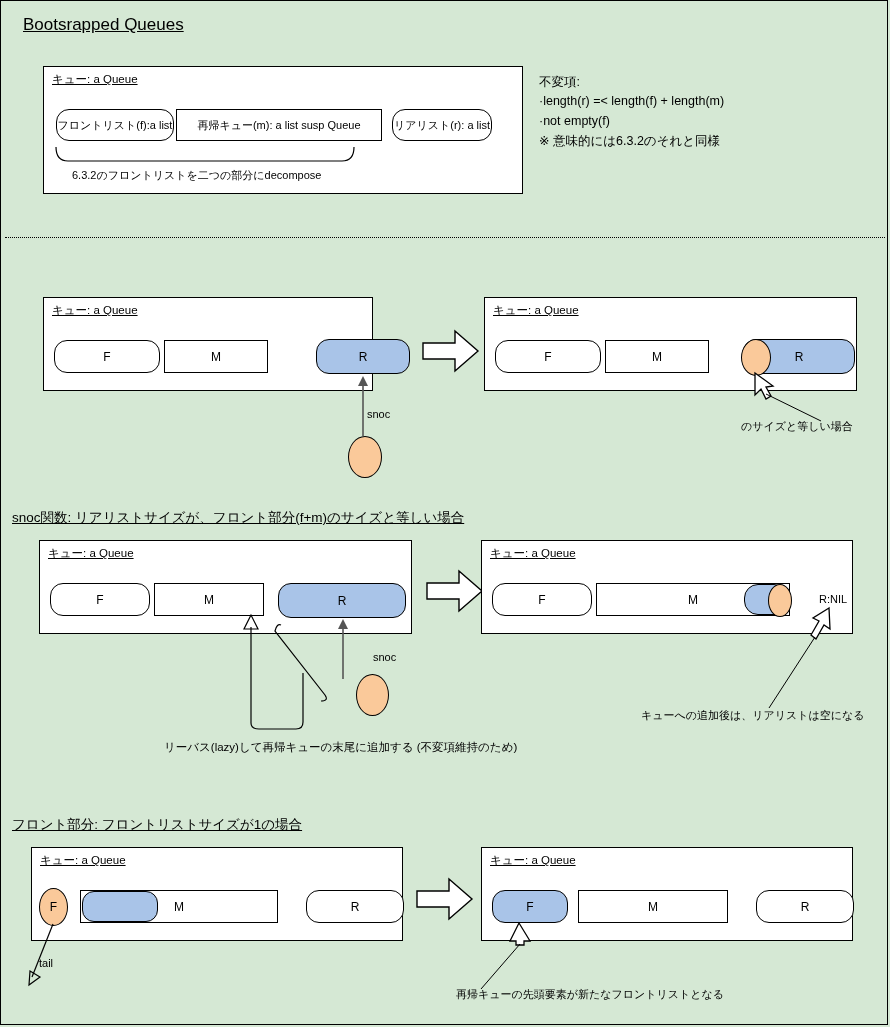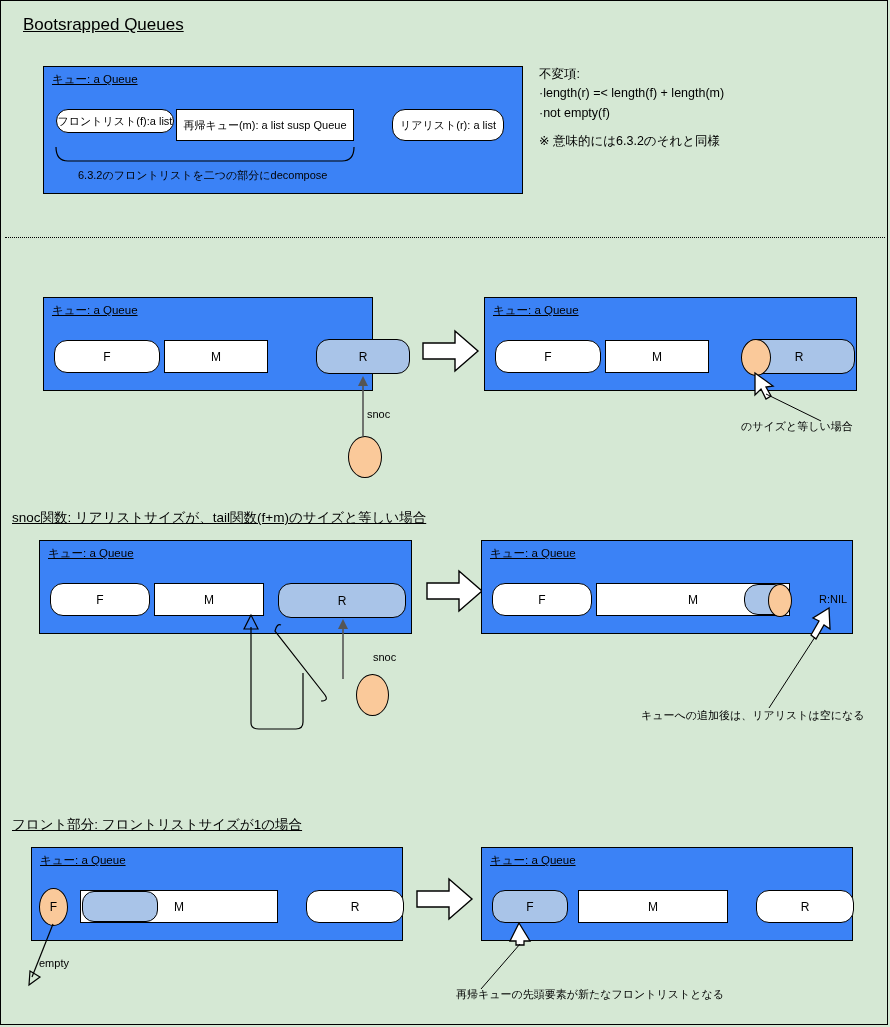--- a/index.html
+++ b/index.html
@@ -22,21 +22,21 @@
     font-size:17px;
     text-decoration:underline;
     white-space:nowrap;
   }
   .sectitle{
     font-size:13.5px;
     text-decoration:underline;
     white-space:nowrap;
   }
   .panel{
-    background:#3b82f6;
+    background:#ffffff;
     border:1px solid #000;
   }
   .panel-label{
     position:absolute;
     left:8px;top:5px;
     font-size:11.5px;
     text-decoration:underline;
     white-space:nowrap;
   }
   .cell{
@@ -73,34 +73,34 @@
 </head>
 <body>
 
 <div id="page">
 
   <div class="abs title" style="left:22px;top:14px;">Bootsrapped Queues</div>
 
   <div class="abs panel" style="left:42px;top:65px;width:480px;height:128px;">
     <div class="panel-label">キュー: a Queue</div>
 
-    <div class="cell rounded" style="left:12px;top:42px;width:118px;height:24px;font-size:11px;">フロントリスト(f):a list</div>
-
-    <div class="cell" style="left:132px;top:42px;width:178px;height:32px;font-size:11px;">再帰キュー(m): a list susp Queue</div>
-
-    <div class="cell rounded" style="left:348px;top:42px;width:112px;height:32px;font-size:11px;">リアリスト(r): a list</div>
+    <div class="cell rounded" style="left:12px;top:42px;width:118px;height:32px;font-size:11px;">フロントリスト(f):a list</div>
+
+    <div class="cell" style="left:132px;top:42px;width:206px;height:32px;font-size:11px;">再帰キュー(m): a list susp Queue</div>
+
+    <div class="cell rounded" style="left:348px;top:42px;width:100px;height:32px;font-size:11px;">リアリスト(r): a list</div>
 
     <svg style="left:10px;top:78px;" width="310" height="22">
       <path d="M2,2 Q2,16 14,16 L288,16 Q300,16 300,2" fill="none" stroke="#000" stroke-width="1.2"></path>
     </svg>
 
-    <div class="abs smalltext" style="left:28px;top:101px;margin-left:6px;">6.3.2のフロントリストを二つの部分にdecompose</div>
-  </div>
-
-  <div class="abs note" style="left:538px;top:64px;">不変項:
+    <div class="abs smalltext" style="left:28px;top:101px;">6.3.2のフロントリストを二つの部分にdecompose</div>
+  </div>
+
+  <div class="abs note" style="left:538px;top:72px;">不変項:
 ·length(r) =&lt; length(f) + length(m)
 ·not empty(f)</div>
   <div class="abs note" style="left:538px;top:131px;">※ 意味的には6.3.2のそれと同様</div>
 
   <div class="dashline" style="left:4px;top:236px;width:880px;"></div>
 
 
   <div class="abs panel" style="left:42px;top:296px;width:330px;height:94px;">
     <div class="panel-label">キュー: a Queue</div>
     <div class="cell rounded" style="left:10px;top:42px;width:106px;height:33px;">F</div>
@@ -127,21 +127,21 @@
   </div>
   <div class="abs cell rounded blue" style="left:742px;top:338px;width:112px;height:35px;">R</div>
   <div class="oval" style="left:740px;top:338px;width:28px;height:35px;border-radius:50%;"></div>
 
   <svg style="left:748px;top:370px;" width="130" height="58">
     <path d="M6,2 L6,24 L12,18 L17,28 L22,25 L17,16 L24,15 Z" fill="#fff" stroke="#000" stroke-width="1.3" stroke-linejoin="miter"></path>
     <path d="M17,23 L72,50" stroke="#000" stroke-width="1" fill="none"></path>
   </svg>
   <div class="abs smalltext" style="left:740px;top:418px;">のサイズと等しい場合</div>
 
-  <div class="abs sectitle" style="left:11px;top:508px;">snoc関数: リアリストサイズが、tail関数(f+m)のサイズと等しい場合</div>
+  <div class="abs sectitle" style="left:11px;top:508px;">snoc関数: リアリストサイズが、フロント部分(f+m)のサイズと等しい場合</div>
 
   <div class="abs panel" style="left:38px;top:539px;width:373px;height:94px;">
     <div class="panel-label">キュー: a Queue</div>
     <div class="cell rounded" style="left:10px;top:42px;width:100px;height:33px;">F</div>
     <div class="cell" style="left:114px;top:42px;width:110px;height:33px;">M</div>
     <div class="cell rounded blue" style="left:238px;top:42px;width:128px;height:35px;">R</div>
   </div>
 
   <svg style="left:330px;top:616px;" width="30" height="64">
     <path d="M12,62 L12,8" stroke="#555" stroke-width="1.6" fill="none"></path>
@@ -149,20 +149,22 @@
   </svg>
   <div class="abs smalltext" style="left:372px;top:650px;">snoc</div>
   <div class="oval" style="left:355px;top:673px;width:31px;height:40px;"></div>
 
   <svg style="left:240px;top:612px;" width="180" height="120">
     <path d="M10,110 L10,14" stroke="#000" stroke-width="1.2" fill="none"></path>
     <path d="M10,2 L3,16 L17,16 Z" fill="none" stroke="#000" stroke-width="1.2"></path>
     <path d="M10,110 Q10,116 18,116 L55,116 Q62,116 62,109 L62,60" stroke="#000" stroke-width="1.2" fill="none"></path>
     <path d="M40,12 Q36,10 34,18 L84,82 Q88,88 80,88" stroke="#000" stroke-width="1.2" fill="none"></path>
   </svg>
+  <div class="abs tinytext" style="left:163px;top:738px;" style2="">リーバス(lazy)して再帰キューの末尾に追加する
+(不変項維持のため)</div>
 
   <svg style="left:424px;top:568px;" width="60" height="48">
     <path d="M2,14 L34,14 L34,2 L57,22 L34,42 L34,30 L2,30 Z" fill="#fff" stroke="#000" stroke-width="1.4" stroke-linejoin="miter"></path>
   </svg>
 
   <div class="abs panel" style="left:480px;top:539px;width:372px;height:94px;">
     <div class="panel-label">キュー: a Queue</div>
     <div class="cell rounded" style="left:10px;top:42px;width:100px;height:33px;">F</div>
     <div class="cell" style="left:114px;top:42px;width:194px;height:33px;">M</div>
     <div class="cell rounded blue" style="left:262px;top:43px;width:44px;height:31px;border-radius:14px;"></div>
@@ -183,21 +185,21 @@
     <div class="cell" style="left:48px;top:42px;width:198px;height:33px;">M</div>
     <div class="cell rounded blue" style="left:50px;top:43px;width:76px;height:31px;border-radius:12px;"></div>
     <div class="cell rounded" style="left:274px;top:42px;width:98px;height:33px;">R</div>
   </div>
   <div class="oval" style="left:38px;top:887px;width:27px;height:36px;">F</div>
 
   <svg style="left:20px;top:918px;" width="60" height="70">
     <path d="M32,5 L11,58" stroke="#000" stroke-width="1.2" fill="none"></path>
     <path d="M8,66 L9,52 L19,58 Z" fill="none" stroke="#000" stroke-width="1.2"></path>
   </svg>
-  <div class="abs smalltext" style="left:38px;top:956px;">empty</div>
+  <div class="abs smalltext" style="left:38px;top:956px;">tail</div>
 
   <svg style="left:414px;top:876px;" width="60" height="48">
     <path d="M2,14 L34,14 L34,2 L57,22 L34,42 L34,30 L2,30 Z" fill="#fff" stroke="#000" stroke-width="1.4" stroke-linejoin="miter"></path>
   </svg>
 
   <div class="abs panel" style="left:480px;top:846px;width:372px;height:94px;">
     <div class="panel-label">キュー: a Queue</div>
     <div class="cell rounded blue" style="left:10px;top:42px;width:76px;height:33px;">F</div>
     <div class="cell" style="left:96px;top:42px;width:150px;height:33px;">M</div>
     <div class="cell rounded" style="left:274px;top:42px;width:98px;height:33px;">R</div>

